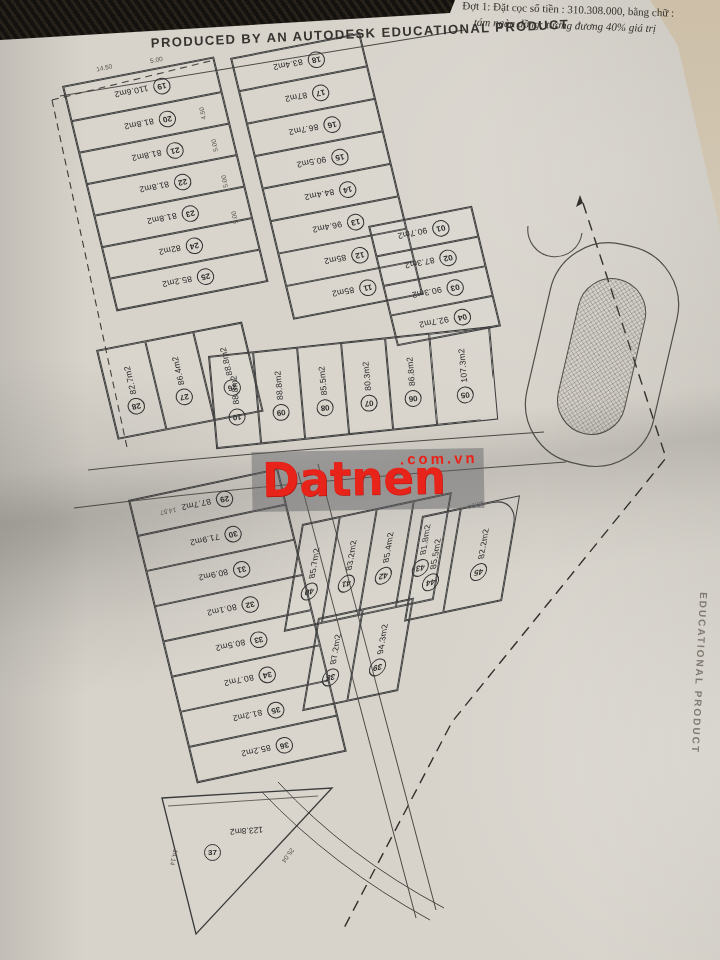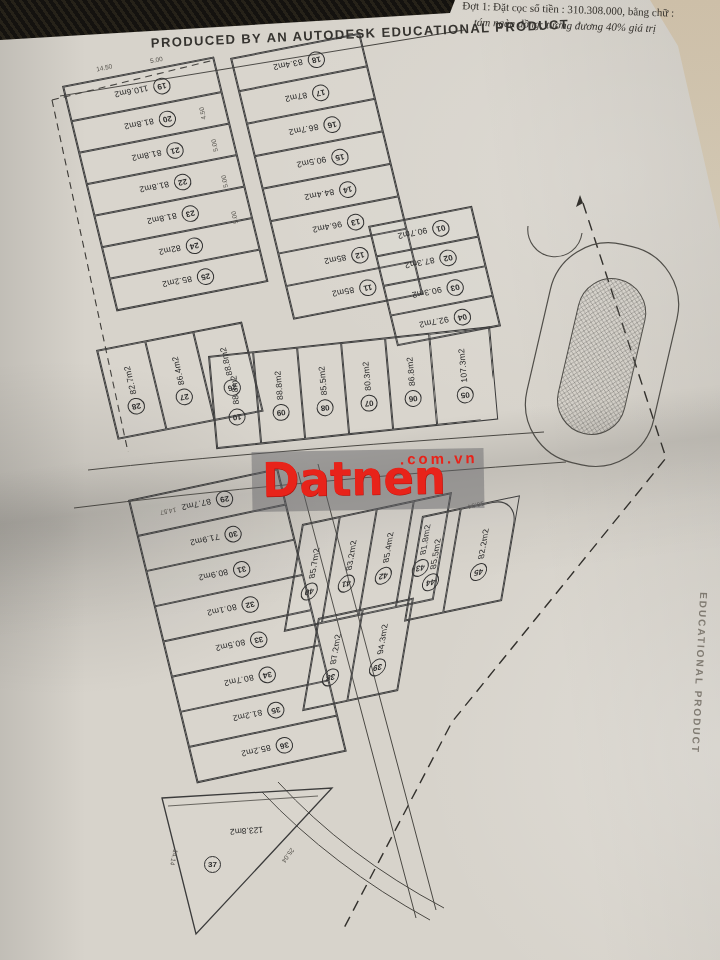--- a/index.html
+++ b/index.html
@@ -40,21 +40,21 @@
   .plot-inner{display:flex;align-items:center;gap:5px;transform:rotate(180deg);}
   .strips .plot-inner{flex-direction:column;gap:4px;}
   .strips .plot-area{writing-mode:vertical-rl;}
   .plot-no{width:15px;height:15px;border:1.1px solid #303030;border-radius:50%;font-size:8px;font-weight:bold;
     display:flex;align-items:center;justify-content:center;color:#2d2d2d;flex:none;line-height:1;}
   .plot-area{font-size:8.5px;color:#2b2b2b;white-space:nowrap;letter-spacing:0.2px;}
   .clip-corner{clip-path:polygon(0 0,100% 0,100% 52%,72% 100%,0 100%);}
   .round-corner{border-top-right-radius:26px;}
   
   #triangle-labels{position:absolute;left:0;top:0;z-index:3;}
-  #tri-no{position:absolute;left:204px;top:844px;margin-top:12px;}
+  #tri-no{position:absolute;left:204px;top:844px;}
   #tri-area{position:absolute;left:230px;top:826px;font-size:8.5px;color:#2b2b2b;transform:rotate(176deg);}
   .dim{position:absolute;z-index:3;font-size:6.5px;color:#57544e;white-space:nowrap;}
   
   #watermark{position:absolute;left:252px;top:450px;width:232px;height:60px;z-index:6;
     background:rgba(100,100,104,0.48);transform:rotate(-1deg);}
   #wm-brand{position:absolute;left:10px;top:2px;font-size:45px;font-weight:800;letter-spacing:0px;
     color:#e8231a;font-family:"DejaVu Sans",sans-serif;transform:scaleY(1.05);
     text-shadow:0.5px 0.5px 0 #b01510;}
   #wm-suffix{position:absolute;right:6px;top:1px;font-size:15px;font-weight:bold;letter-spacing:3px;color:#e8231a;}
 </style>

